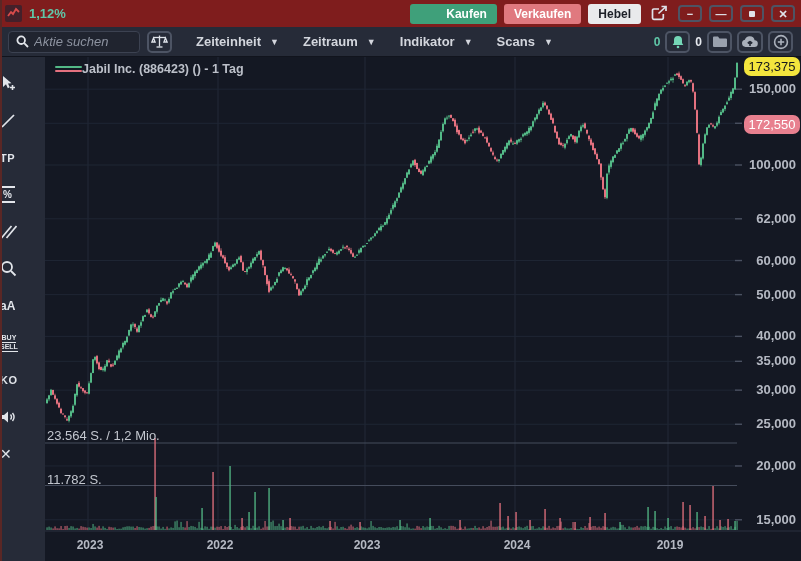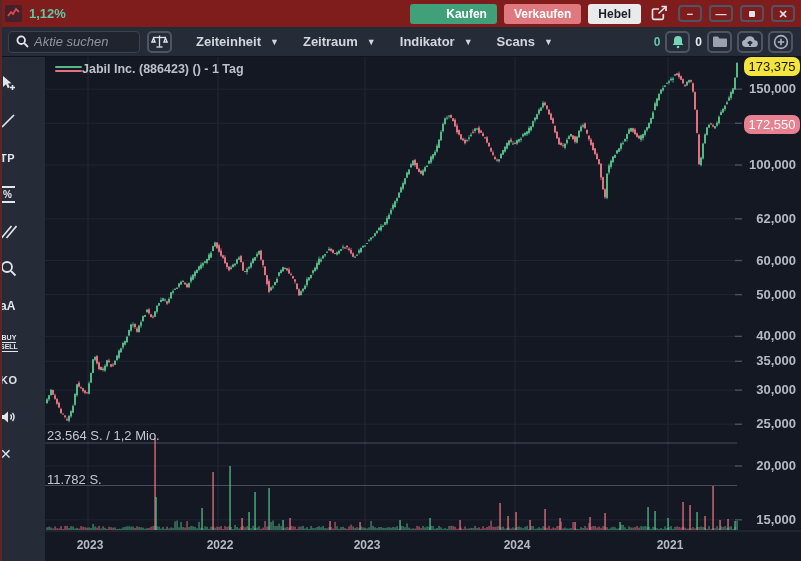--- a/index.html
+++ b/index.html
@@ -1342,21 +1342,21 @@
           <div class="ylabel" style="top: 325.152px;">30,000</div>
           <div class="ylabel" style="top: 359.247px;">25,000</div>
           <div class="ylabel" style="top: 400.976px;">20,000</div>
           <div class="ylabel" style="top: 454.775px;">15,000</div>
         </div>
       <div id="xlabels">
           <div class="xlabel" style="left: 15px; top: 481px;">2023</div>
           <div class="xlabel" style="left: 145px; top: 481px;">2022</div>
           <div class="xlabel" style="left: 292px; top: 481px;">2023</div>
           <div class="xlabel" style="left: 442px; top: 481px;">2024</div>
-          <div class="xlabel" style="left: 595px; top: 481px;">2021</div>
+          <div class="xlabel" style="left: 595px; top: 481px;">2019</div>
         </div>
       <div class="price-tag tag-alert">173,375</div>
       <div class="price-tag tag-last">172,550</div>
       <div class="vol-label vol-label-1">23.564 S. / 1,2 Mio.</div>
       <div class="vol-label vol-label-2">11.782 S.</div>
     </div>
   </div>
 </div>
 
 </body></html>

